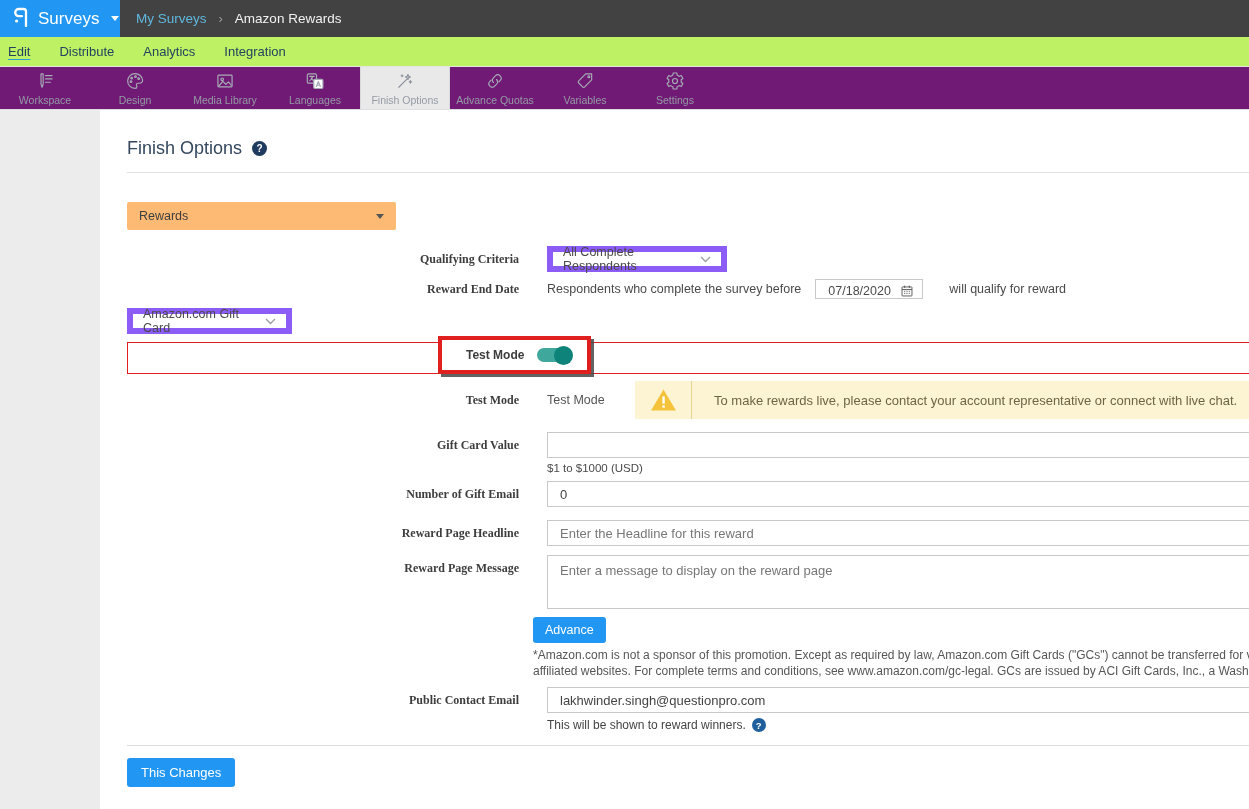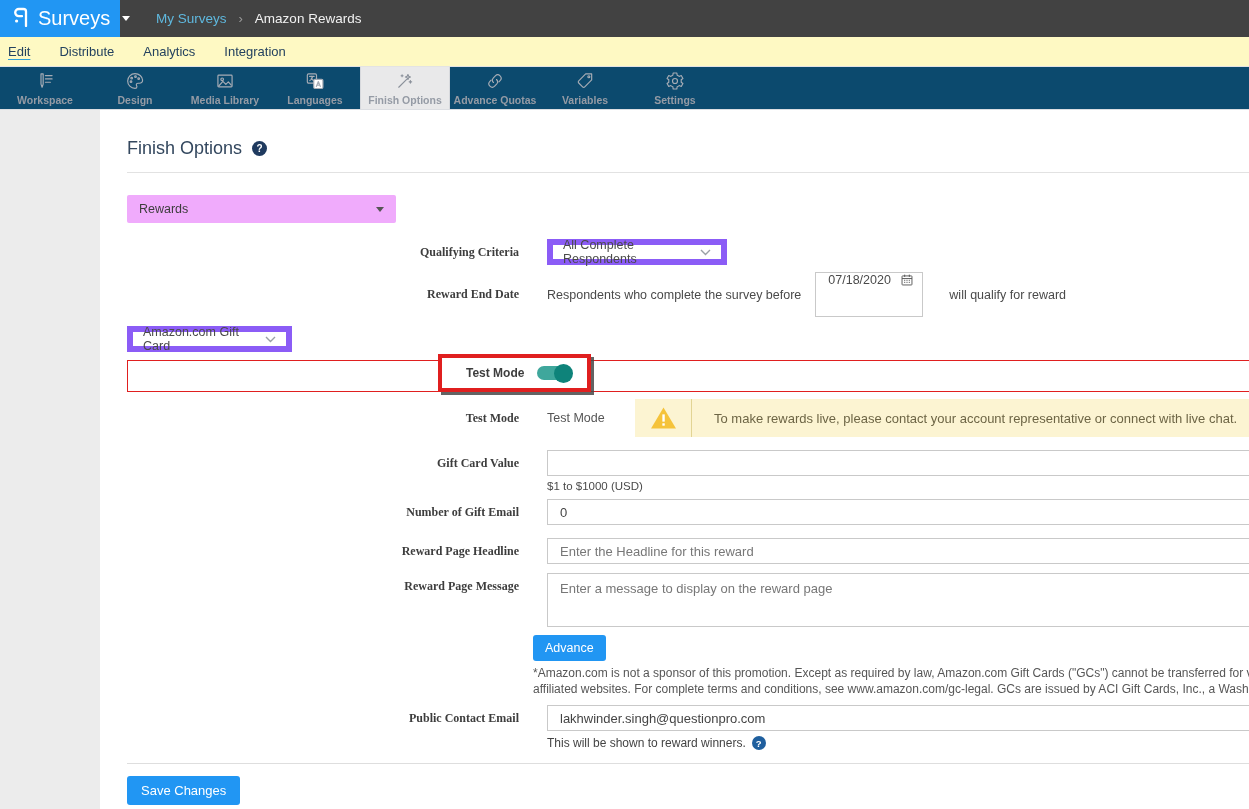--- a/index.html
+++ b/index.html
@@ -6,58 +6,58 @@
   html,body { margin:0; padding:0; }
   body {
     width:1249px; height:809px; overflow:hidden;
     background:#ececec;
     font-family:"Liberation Sans", sans-serif;
     color:#3d3d3d;
   }
   
   .topbar { height:37px; background:#424242; display:flex; align-items:stretch; }
   .logo-box { width:120px; background:#2196f3; display:flex; align-items:center; padding-left:13px; gap:9px; cursor:pointer; }
-  .product { color:#fff; font-size:20px; }
+  .product { color:#fff; font-size:17px; }
   .dd-caret-w { width:0; height:0; border-left:4px solid transparent; border-right:4px solid transparent; border-top:5px solid #fff; margin-left:3px; }
-  .crumbs { display:flex; align-items:center; margin-left:36px; font-size:13.5px; gap:12px; }
+  .crumbs { display:flex; align-items:center; margin-left:16px; font-size:13.5px; gap:12px; }
   .crumb-parent { color:#5fb8de; cursor:pointer; }
   .crumb-sep { color:#9a9a9a; font-size:13px; }
   .crumb-current { color:#f1f1f1; }
   
-  .tabs { height:30px; background:#fef9c3; border-bottom:1px solid #e3e3e3; display:flex; align-items:center; padding-left:8px; gap:29px; }
+  .tabs { height:30px; background:#bef264; border-bottom:1px solid #e3e3e3; display:flex; align-items:center; padding-left:8px; gap:29px; }
   .tab { font-size:13px; color:#24425f; cursor:pointer; }
   .tab.active { text-decoration:underline; text-decoration-color:#2d9fd8; text-underline-offset:3px; }
   
-  .toolbar { height:43px; background:#0c4a6e; border-bottom:1px solid #dcdee2; display:flex;font-weight:bold; }
+  .toolbar { height:43px; background:#701a75; border-bottom:1px solid #dcdee2; display:flex; }
   .tool { width:90px; display:flex; flex-direction:column; align-items:center; justify-content:center; gap:3px; cursor:pointer; color:#a6acb5; }
   .tool.active { background:#e9e9ea; border-left:1px solid #d7d9dd; border-right:1px solid #d7d9dd; color:#8b919b; }
   .tool svg { width:20px; height:20px; display:block; }
   .tool .tlabel { font-size:10.5px; color:#959ba5; white-space:nowrap; }
   
   .content { margin-left:100px; width:1310px; min-height:699px; background:#fff; padding:28px 0 40px 27px; }
   .page-title-row { display:flex; align-items:center; gap:10px; }
   h1 { margin:0; font-size:18px; font-weight:400; color:#33475e; }
   .help-dark { width:15px; height:15px; border-radius:50%; background:#1f3a5f; color:#fff; font-size:10px; font-weight:700; display:flex; align-items:center; justify-content:center; cursor:pointer; }
   .help-blue { width:14px; height:14px; border-radius:50%; background:#1f5f9e; color:#fff; font-size:9.5px; font-weight:700; display:flex; align-items:center; justify-content:center; cursor:pointer; }
   .title-divider { border:none; border-top:1px solid #e2e2e2; margin:13px 0 0 0; }
-  .section-select { margin-top:22px; width:269px; height:28px; background:#f0abfc; border-radius:2px; display:flex; align-items:center; padding:0 12px; font-size:12.5px; color:#3d3d3d; cursor:pointer; }
+  .section-select { margin-top:29px; width:269px; height:28px; background:#fdba74; border-radius:2px; display:flex; align-items:center; padding:0 12px; font-size:12.5px; color:#3d3d3d; cursor:pointer; }
   .dd-caret-d { width:0; height:0; border-left:4px solid transparent; border-right:4px solid transparent; border-top:5px solid #555; margin-left:auto; }
   
   .form { margin-top:16px; }
   .row { display:flex; align-items:center; }
   .row.top { align-items:flex-start; }
   .lbl { width:392px; min-width:392px; text-align:right; margin-right:28px; font-size:12px; font-weight:700; color:#3d3d3d;font-family:Liberation Serif, serif; }
   .row.top .lbl { line-height:26px; }
   .mt7 { margin-top:7px; } .mt8 { margin-top:8px; } .mt9 { margin-top:9px; } .mt13 { margin-top:13px; }
   .select { height:26px; border:6px solid #8b5cf6; background:#fff; display:inline-flex; align-items:center; padding:0 10px; font-size:12.5px; color:#4a4a4a; cursor:pointer; }
   .select .chev { margin-left:auto; display:flex; }
   .sel-qual { width:180px; }
   .sel-reward { width:165px; }
   .inline-text { font-size:12.5px; color:#4a4a4a; }
-  .datebox { width:108px; height:45px; border:1px solid #c9c9c9; display:flex; align-items:flex-start; padding:0 8px 0 12px; font-size:12.5px; color:#4a4a4a; margin-left:14px; cursor:pointer; }
+  .datebox { width:108px; height:20px; border:1px solid #c9c9c9; display:flex; align-items:flex-end; padding:0 8px 0 12px; font-size:12.5px; color:#4a4a4a; margin-left:14px; cursor:pointer; }
   .datebox svg { margin-left:auto; }
   .suffix { margin-left:26px; }
   
   .annot-strip { margin-top:8px; border:1px solid #e01f1f; height:32px; position:relative; }
   .annot-box { position:absolute; left:310px; top:-7px; background:#fff; border:4px solid #e01f1f; box-shadow:3px 3px 0 rgba(72,72,72,0.85); display:flex; align-items:center; padding:8px 16px 8px 24px; }
   .annot-box .lbl2 { font-size:12px; font-weight:700; color:#3d3d3d; margin-right:13px; }
   .toggle { position:relative; width:34px; height:14px; background:#3fa79c; border-radius:8px; cursor:pointer; }
   .toggle .knob { position:absolute; right:-2px; top:-2.5px; width:19px; height:19px; border-radius:50%; background:#0e837a; }
   
   .status-value { width:88px; min-width:88px; font-size:12.5px; color:#555; }
@@ -336,16 +336,16 @@
       <div class="field-col">
         <input class="txt" type="text" value="lakhwinder.singh@questionpro.com" style="">
         <div class="helper-row">
           <span>This will be shown to reward winners.</span>
           <span class="help-blue">?</span>
         </div>
       </div>
     </div>
 
     <hr class="bottom-divider">
-    <button class="btn-save">Save Changes</button>
+    <button class="btn-save">This Changes</button>
 
   </div>
 </div>
 
 </body></html>

